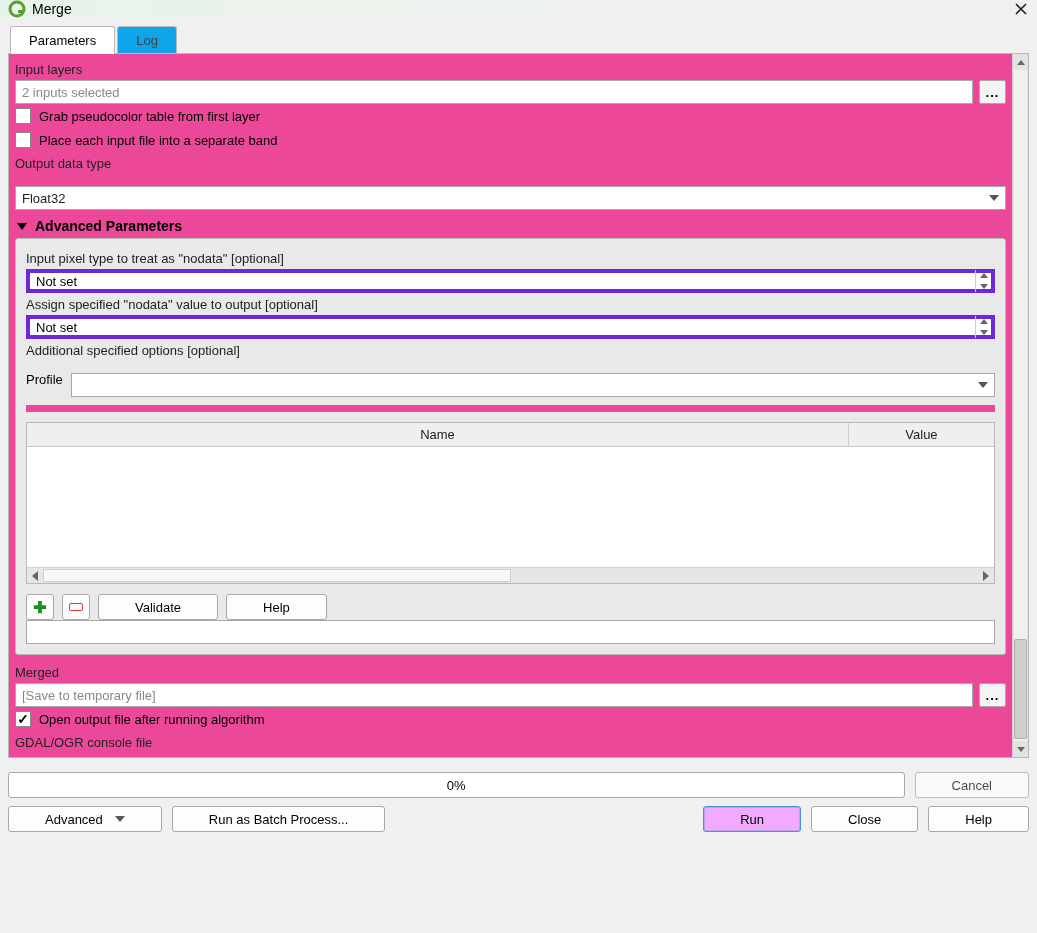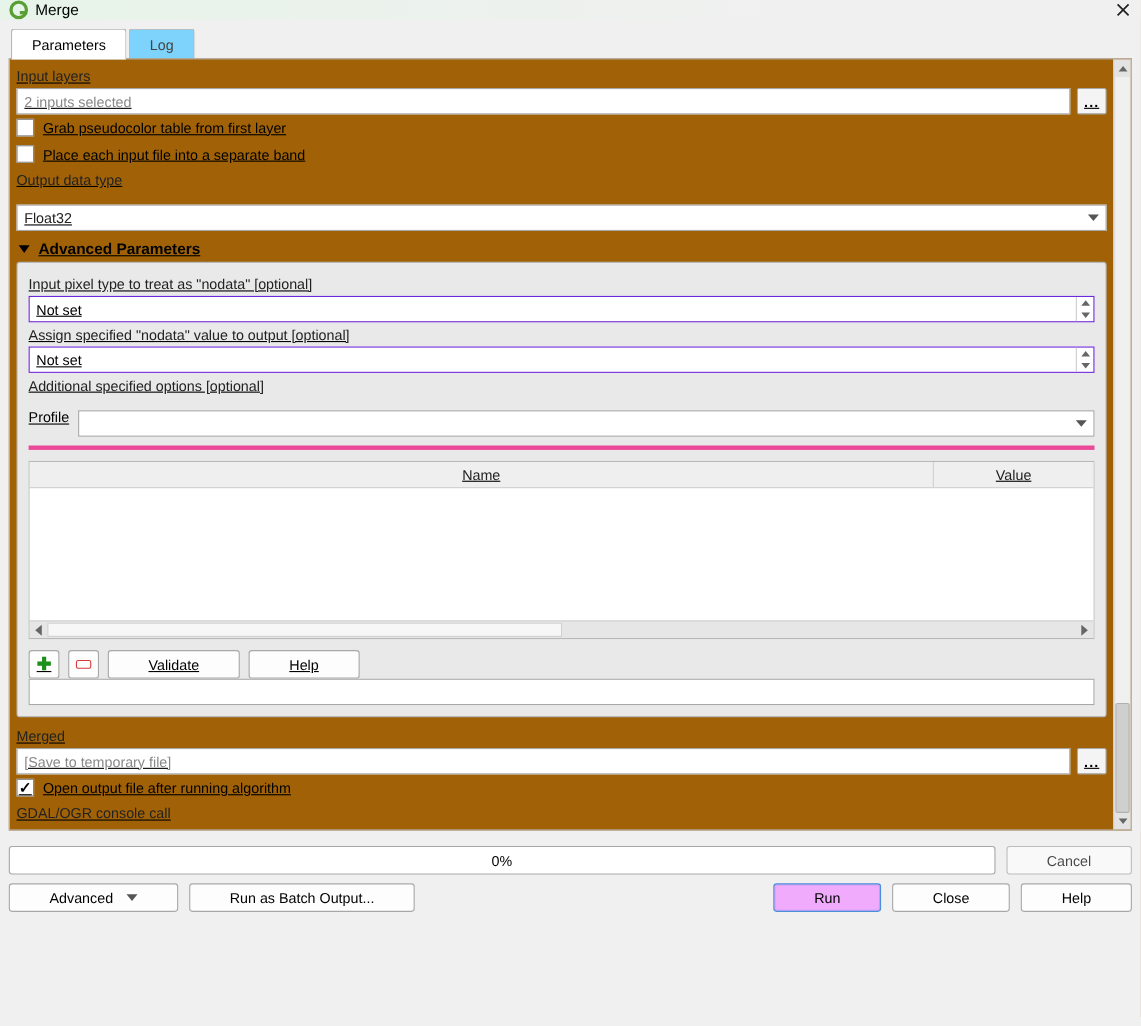--- a/index.html
+++ b/index.html
@@ -4,23 +4,23 @@
 <style>
   * { box-sizing: border-box; font-family: "Segoe UI", Tahoma, sans-serif; font-size: 13px; }
   html,body { margin:0; padding:0; width:1037px; height:933px; background:#f0f0f0; color:#000; }
   .window { width:1037px; height:756px; background:#f0f0f0; display:flex; flex-direction:column; }
   .titlebar { height:30px; display:flex; align-items:center; padding:0 8px; background:linear-gradient(90deg,#e7f4e9,#f0f0f0 70%); }
   .titlebar .qicon { width:18px; height:18px; margin-right:6px; }
   .titlebar .close { margin-left:auto; width:16px; height:16px; cursor:pointer; display:flex; align-items:center; justify-content:center; }
   .title { font-size:14px; }
   .body { flex:1; display:flex; flex-direction:column; padding:8px; }
   .tabs { display:flex; margin-bottom:-1px; margin-left:2px; }
-  .tab { padding:6px 18px; border:1px solid #b8b8b8; border-bottom:none; background:#7dd3fc; color:#444; border-radius:3px 3px 0 0; margin-right:2px; cursor:pointer; }
+  .tab { padding:6px 18px; border:1px solid #b8b8b8; border-bottom:none; background:#0ea5e9; color:#444; border-radius:3px 3px 0 0; margin-right:2px; cursor:pointer; }
   .tab.active { background:#fff; color:#000; position:relative; z-index:2; }
-  .panel-container { border:1px solid #b8b8b8; background:#a16207; flex:1; display:flex; position:relative;text-decoration:underline; }
+  .panel-container { border:1px solid #b8b8b8; background:#ec4899; flex:1; display:flex; position:relative; }
   .scrollarea { flex:1; padding:4px 6px 4px 6px; display:flex; flex-direction:column; overflow:hidden; }
   .vscroll { width:16px; background:#e3e3e3; border-left:1px solid #cfcfcf; position:relative; }
   .vscroll .arrow { width:14px; height:14px; margin:1px; display:flex; align-items:center; justify-content:center; }
   .vscroll .track { position:absolute; top:16px; bottom:16px; left:1px; right:1px; background:#f0f0f0; }
   .vscroll .thumb { position:absolute; left:1px; right:1px; top:585px; height:100px; background:#cfcfcf; border:1px solid #b0b0b0; border-radius:2px; }
   .label { margin:4px 0 3px 0; color:#222; }
   .row { display:flex; align-items:center; }
   input[type=text].field, .dropdown {
     width:100%; height:24px; border:1px solid #a8a8a8; background:#fff; padding:2px 6px; color:#222;
   }
@@ -29,31 +29,31 @@
     width:28px; height:24px; border:1px solid #a8a8a8; background:#f4f4f4; margin-left:6px;
     display:flex; align-items:center; justify-content:center; cursor:pointer; border-radius:2px;
     font-weight:bold; letter-spacing:1px;
   }
   .checkbox-row { display:flex; align-items:center; margin:4px 0; }
   .chk { width:16px; height:16px; border:1px solid #888; background:#fff; margin-right:8px; display:flex; align-items:center; justify-content:center; }
   .chk.checked::after { content:"✓"; font-size:14px; line-height:14px; font-weight:bold; color:#000; }
   .dropdown { display:flex; align-items:center; position:relative;margin-top:12px; }
   .dropdown .val { flex:1; overflow:hidden; text-overflow:ellipsis; white-space:nowrap; }
   .tri { width:0; height:0; border-left:5px solid transparent; border-right:5px solid transparent; border-top:6px solid #555; margin-left:6px; }
-  .spinbox { display:flex; align-items:center; border:1px solid #6d28d9; background:#fff; height:24px; }
+  .spinbox { display:flex; align-items:center; border:4px solid #6d28d9; background:#fff; height:24px; }
   .spinbox .val { flex:1; padding:0 6px; }
   .spinbox .spins { width:16px; height:22px; display:flex; flex-direction:column; }
   .spinbox .spins div { flex:1; display:flex; align-items:center; justify-content:center; border-left:1px solid #ccc; }
   .tri-up { width:0; height:0; border-left:4px solid transparent; border-right:4px solid transparent; border-bottom:5px solid #666; }
   .tri-dn { width:0; height:0; border-left:4px solid transparent; border-right:4px solid transparent; border-top:5px solid #666; }
   .section-hdr { display:flex; align-items:center; margin:8px 0 4px 0; }
   .section-hdr .tri-dark { width:0; height:0; border-left:5px solid transparent; border-right:5px solid transparent; border-top:7px solid #000; margin-right:8px; margin-left:2px; }
   .section-hdr b { font-weight:bold; font-size:14px; }
   .advanced-box { border:1px solid #b8b8b8; border-radius:3px; padding:8px 10px 10px 10px; background:#e9e9e9; }
-  .tabletop { margin-top:8px; border-top:4px solid #ec4899; padding-top:4px;}
+  .tabletop { margin-top:8px; border-top:7px solid #ec4899; padding-top:4px;}
   .table {
     margin-top:6px; border:1px solid #b8b8b8; display:flex; flex-direction:column; background:#fff;
   }
   .thead { display:flex; background:#efefef; border-bottom:1px solid #c8c8c8; }
   .th { padding:4px 0; text-align:center; border-right:1px solid #d0d0d0; font-weight:normal; color:#222;}
   .th:last-child { border-right:none; }
   .tbody { height:120px; background:#fff; }
   .hscroll { height:16px; display:flex; background:#e6e6e6; border-top:1px solid #d0d0d0; }
   .hscroll .harrow { width:16px; display:flex; align-items:center; justify-content:center; }
   .hscroll .htrack { flex:1; position:relative; }
@@ -207,21 +207,21 @@
         <div class="label" style="margin-top:10px">Merged</div>
         <div class="row">
           <input type="text" class="field" placeholder="[Save to temporary file]" style="">
           <div class="small-btn">...</div>
         </div>
         <div class="checkbox-row">
           <span class="chk checked"></span>
           <span>Open output file after running algorithm</span>
         </div>
 
-        <div class="label">GDAL/OGR console call</div>
+        <div class="label">GDAL/OGR console file</div>
       </div>
 
       <div class="vscroll">
         <div class="arrow" style="position:absolute;top:0">
             <span class="tri-up"></span>
           </div>
         <div class="track"></div>
         <div class="thumb"></div>
         <div class="arrow" style="position:absolute;bottom:0">
             <span class="tri-dn"></span>
@@ -235,20 +235,20 @@
       <div class="progress">
         <span>0%</span>
       </div>
       <div class="btn" style="opacity:.7">Cancel</div>
     </div>
     <div class="footer-row">
       <div class="btn" style="display:flex;gap:6px">
         <span>Advanced</span>
         <span class="tri"></span>
       </div>
-      <div class="btn">Run as Batch Output...</div>
+      <div class="btn">Run as Batch Process...</div>
       <div style="flex:1"></div>
       <div class="btn primary">Run</div>
       <div class="btn">Close</div>
       <div class="btn">Help</div>
     </div>
   </div>
 </div>
 
 </body></html>

